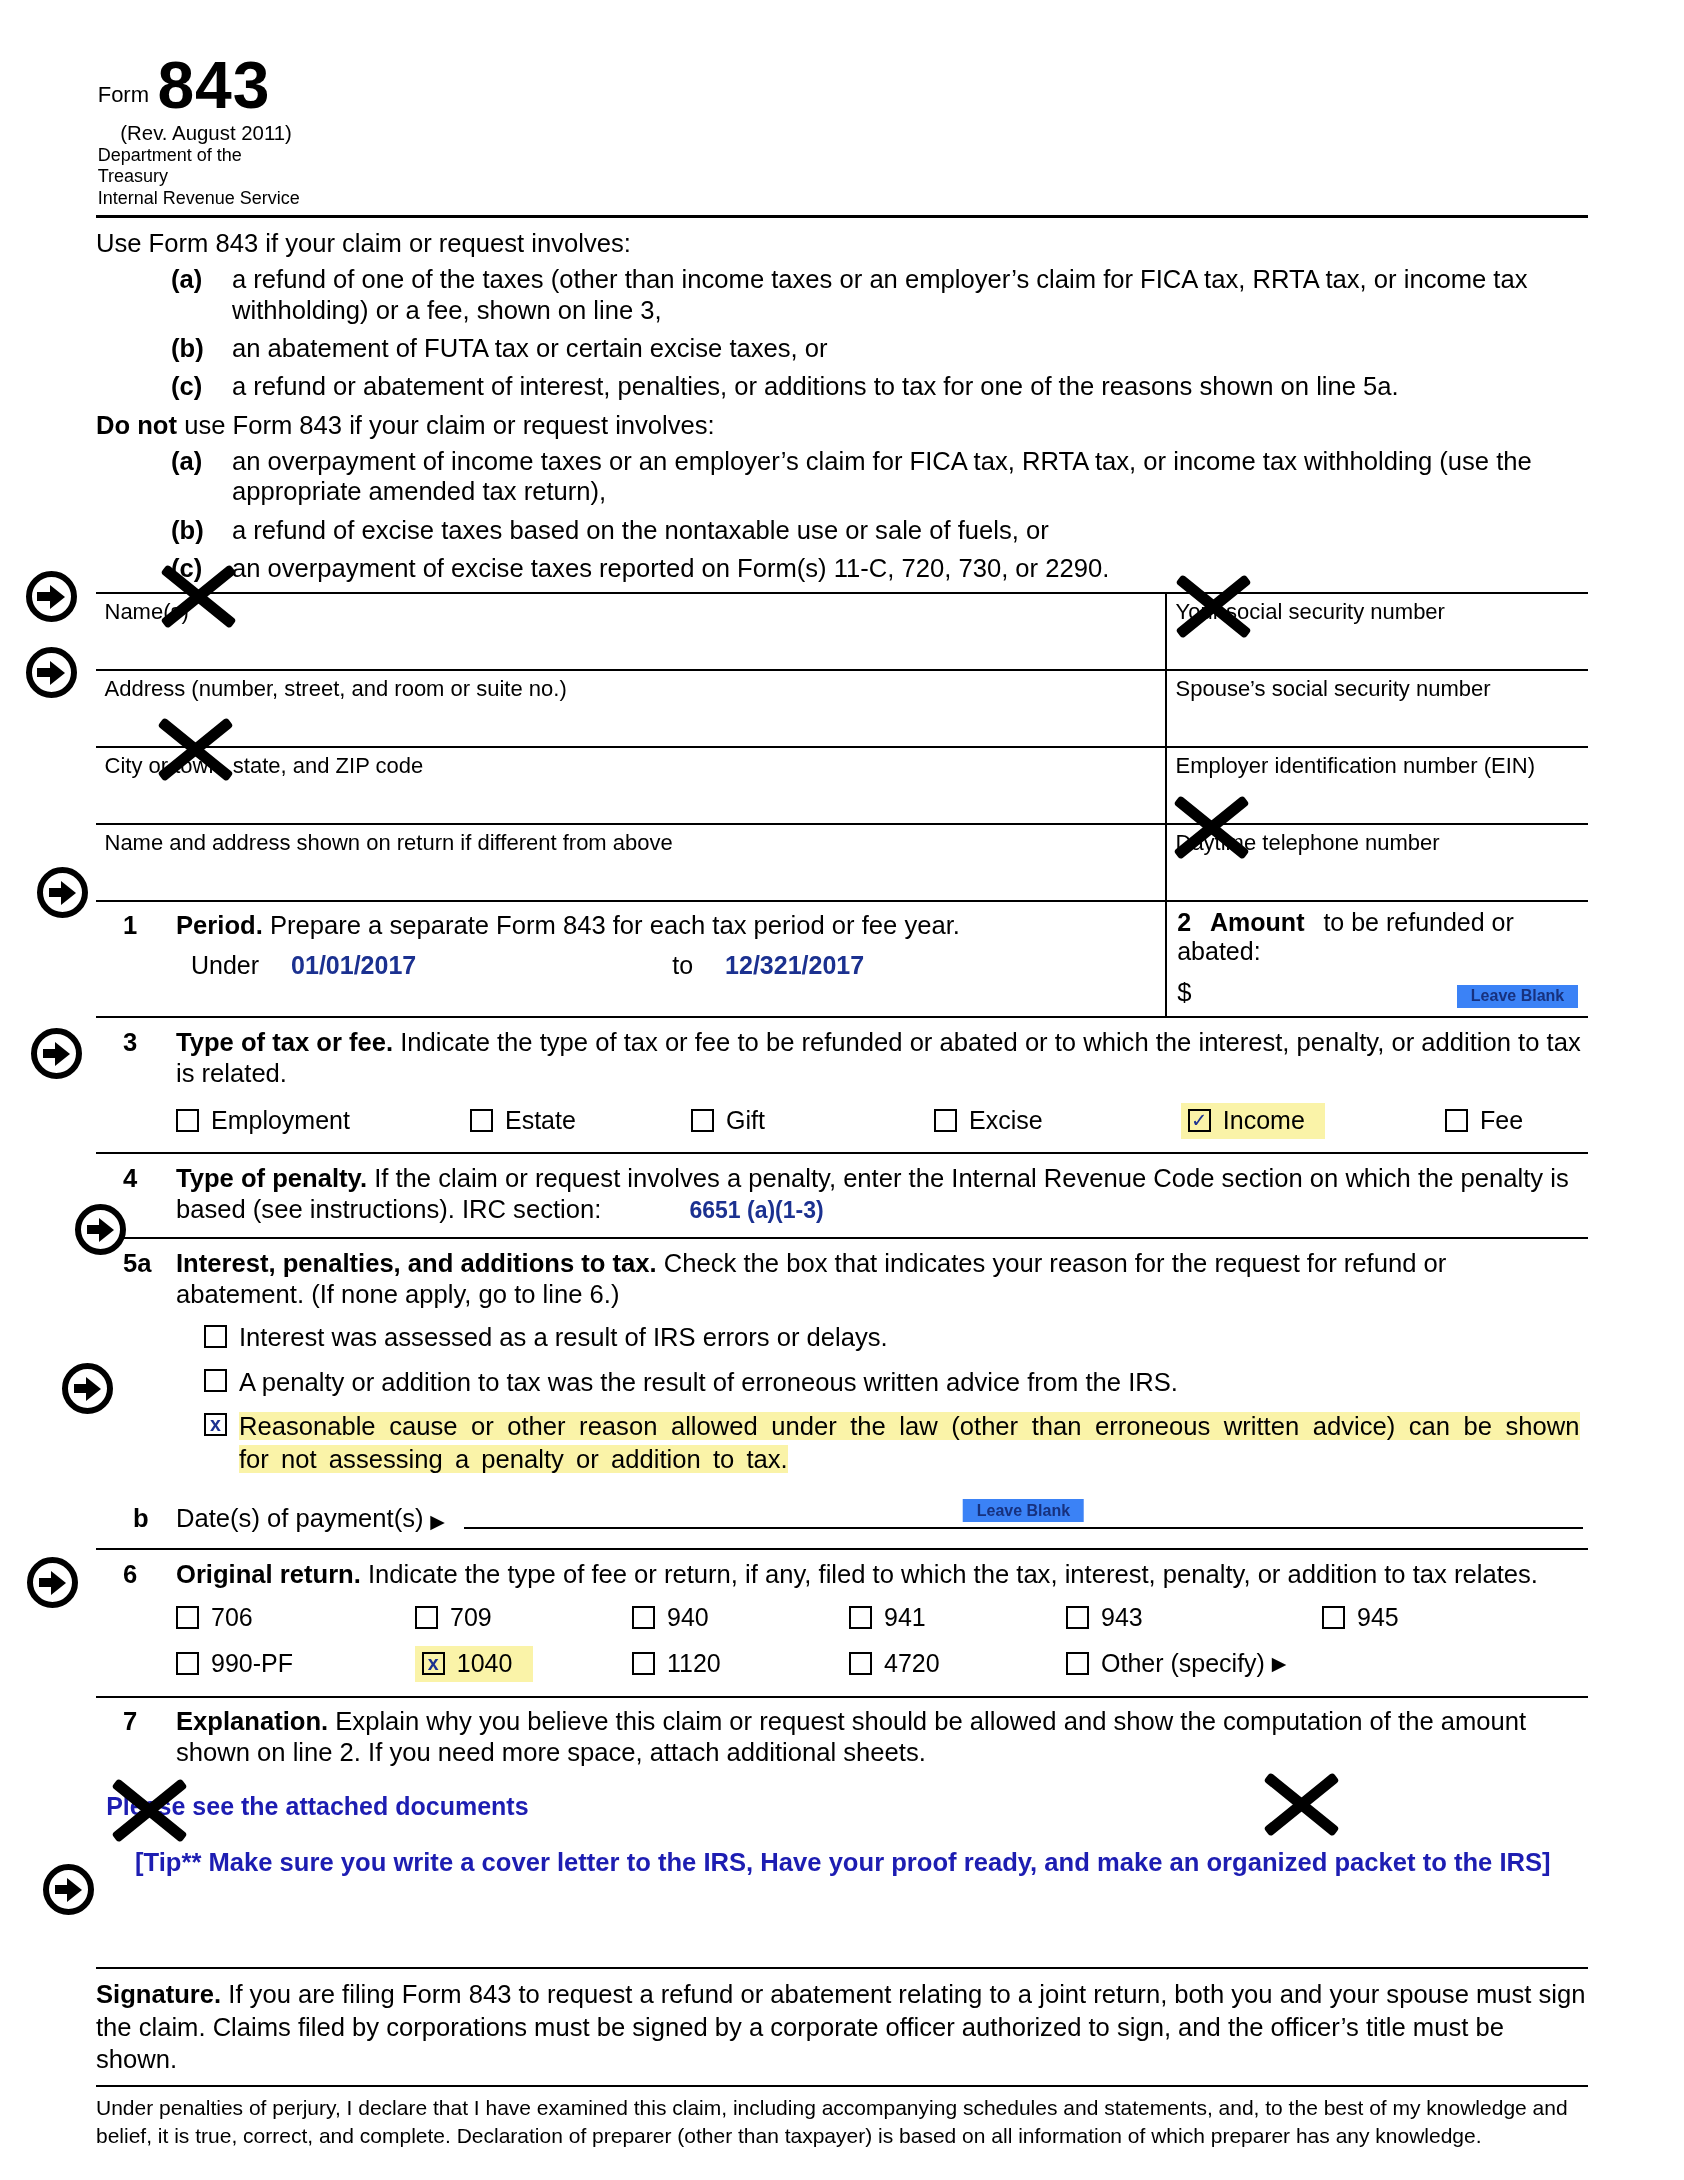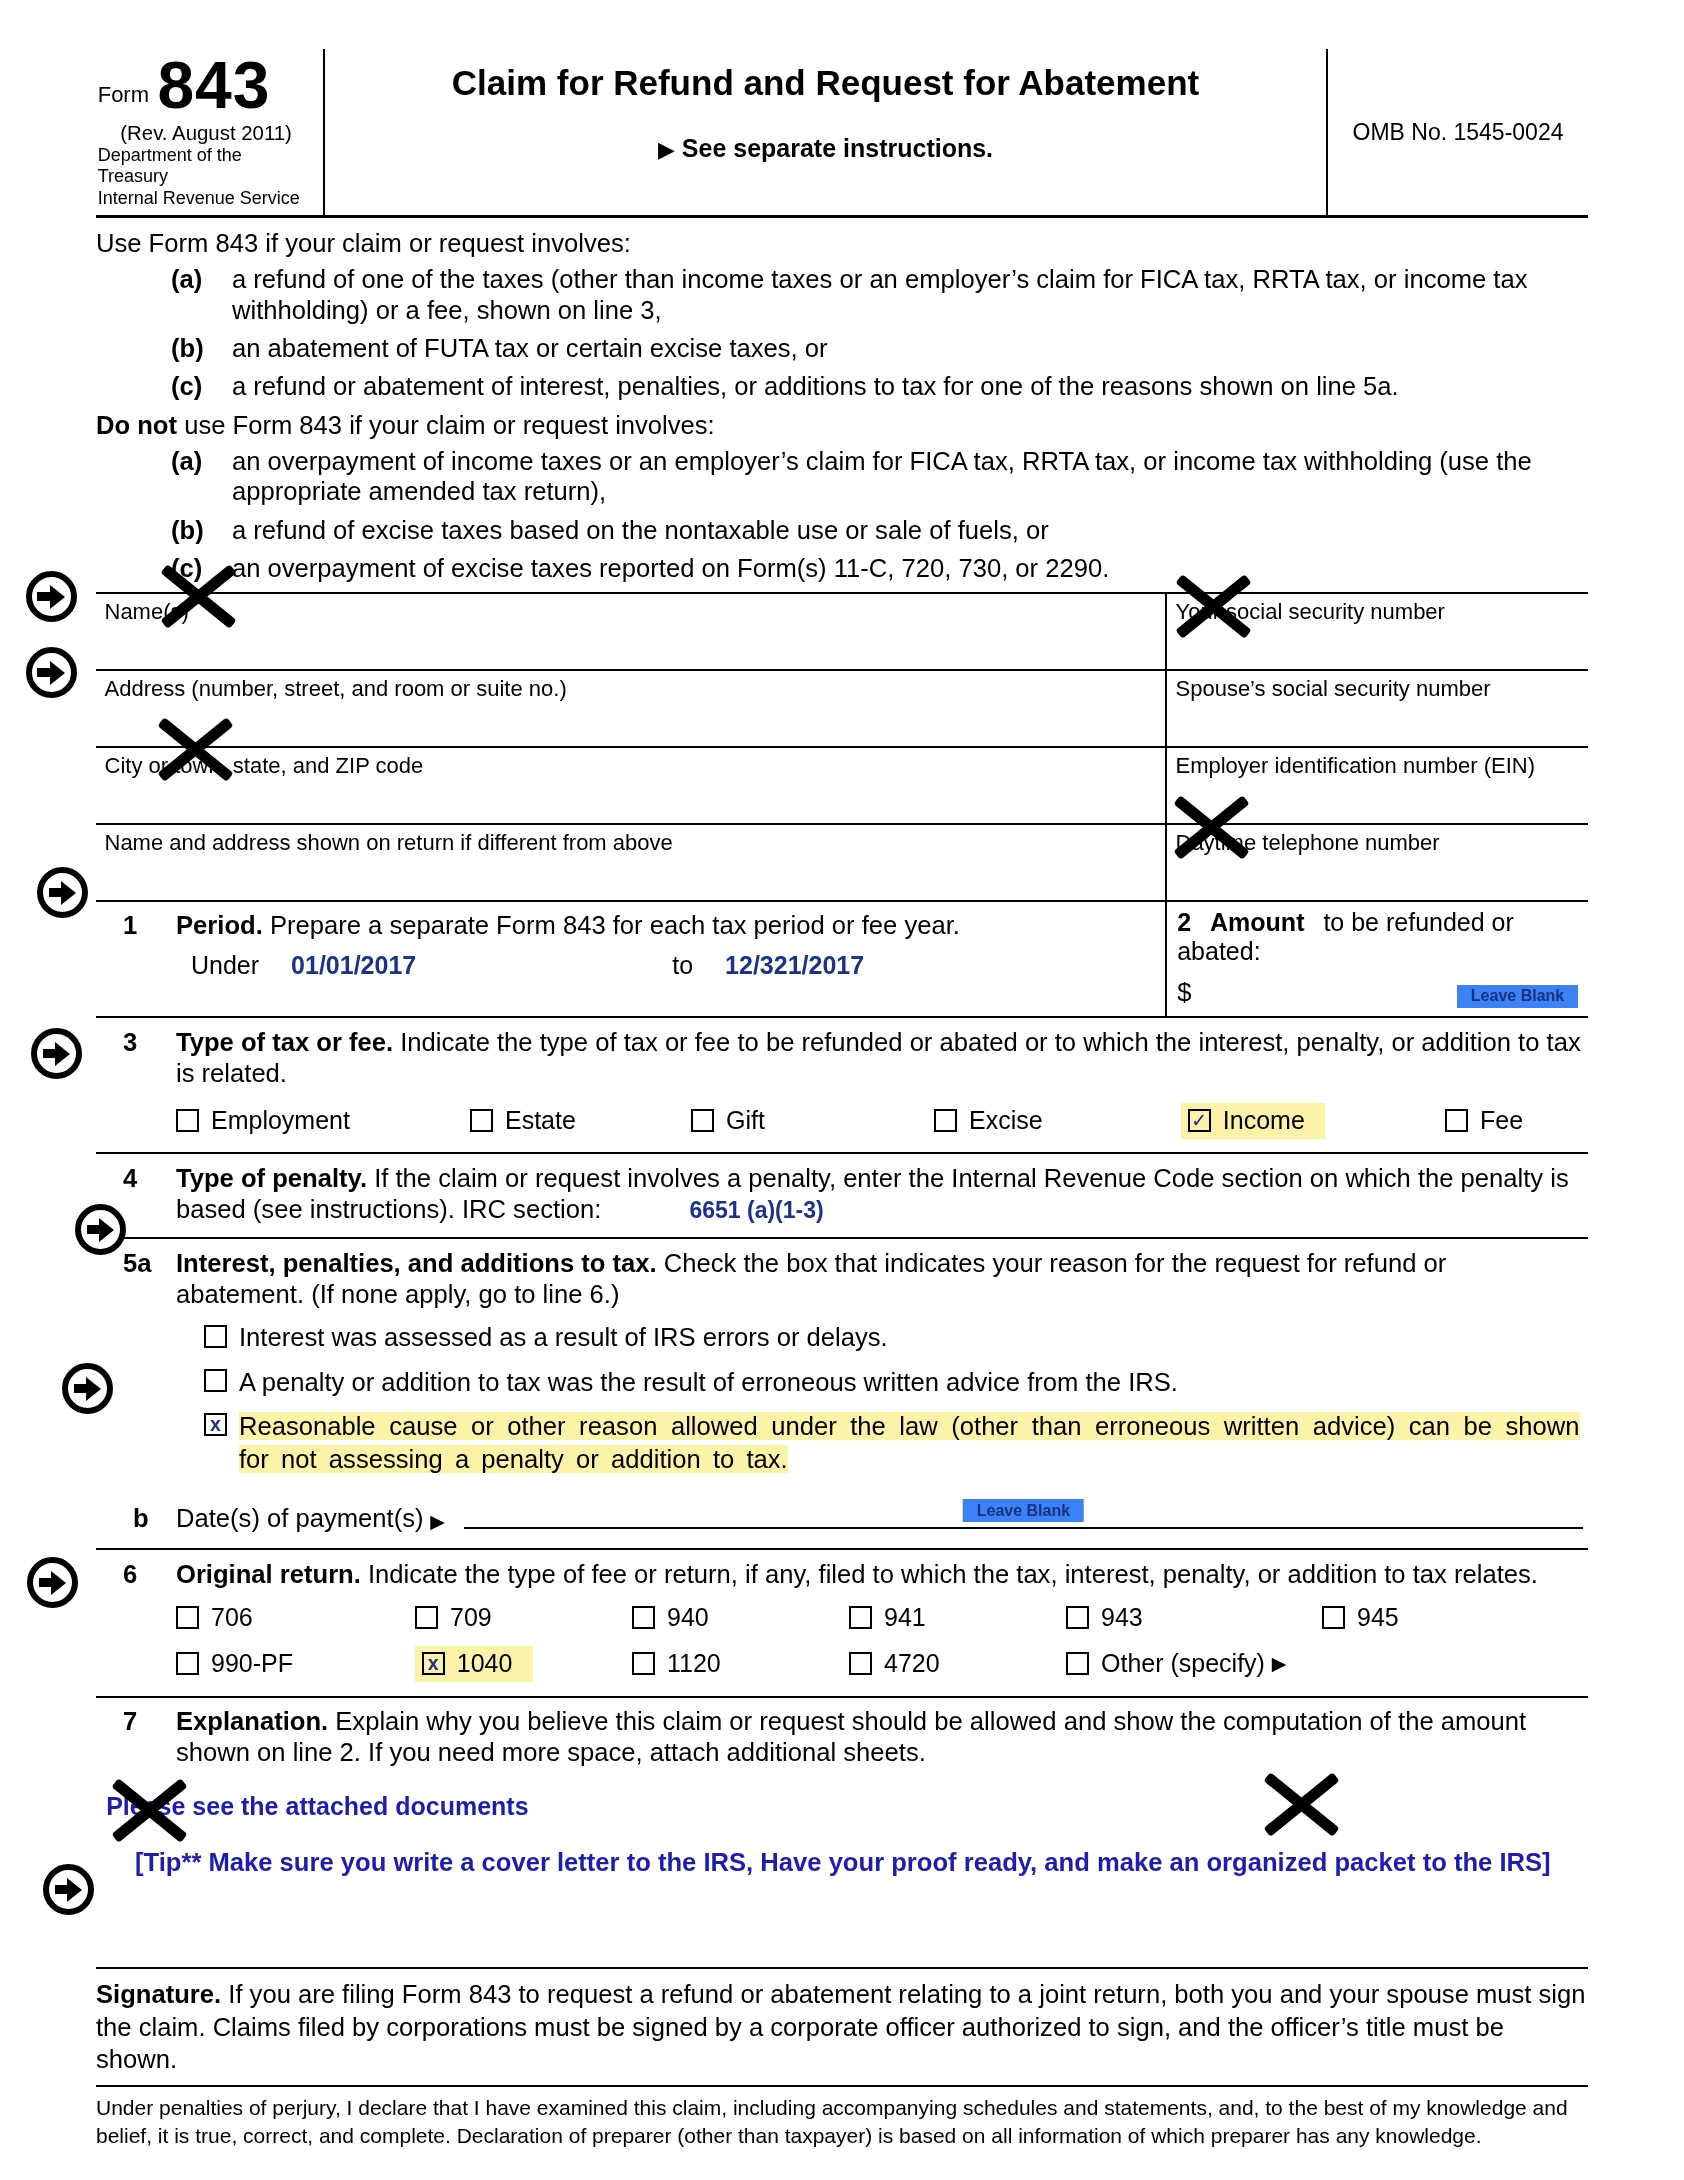--- a/index.html
+++ b/index.html
@@ -107,28 +107,20 @@
     <div class="hdr">
       <div class="hdr-left">
         <div class="form-line">
           <span class="form-word">Form</span>
           <span class="form-num">843</span>
         </div>
         <div class="rev">(Rev. August 2011)</div>
         <div class="dept">Department of the Treasury</div>
         <div class="dept">Internal Revenue Service</div>
       </div>
-      <div class="hdr-mid">
-        <div class="hdr-title">Claim for Refund and Request for Abatement</div>
-        <div class="hdr-see">
-          <span class="pointer">▶</span>
-          <span>See separate instructions.</span>
-        </div>
-      </div>
-      <div class="hdr-right">OMB No. 1545-0024</div>
     </div>
 
     <div class="usage">
       <div class="intro">Use Form 843 if your claim or request involves:</div>
       <div class="uitem">
         <span class="ilabel">(a)</span>
         <span class="itext">a refund of one of the taxes (other than income taxes or an employer’s claim for FICA tax, RRTA tax, or income tax withholding) or a fee, shown on line 3,</span>
       </div>
       <div class="uitem">
         <span class="ilabel">(b)</span>

